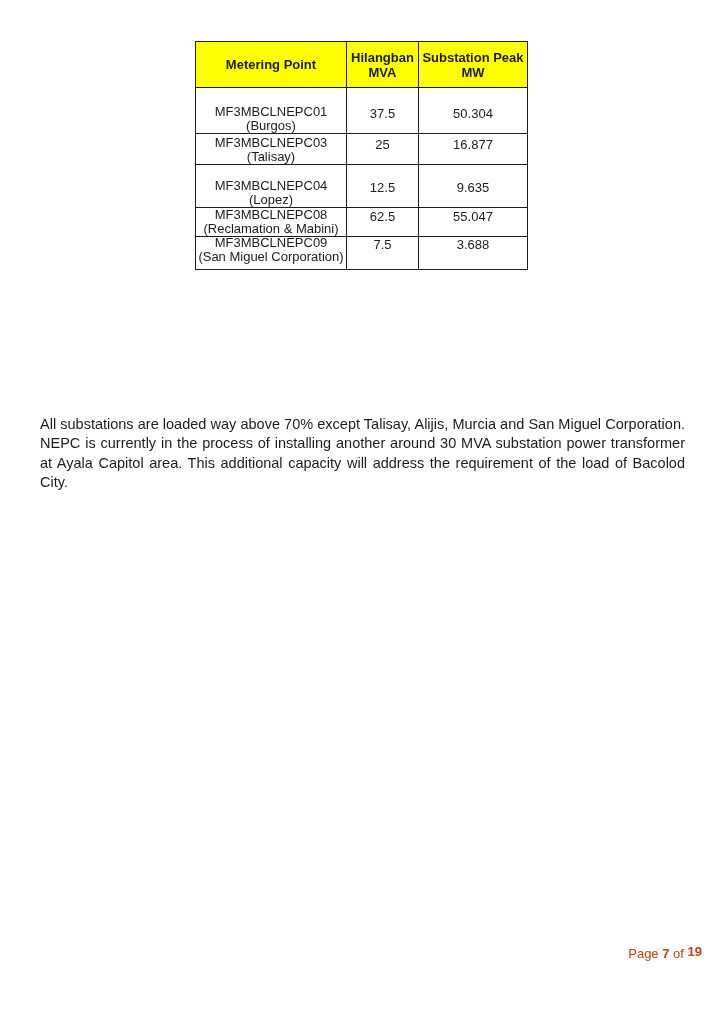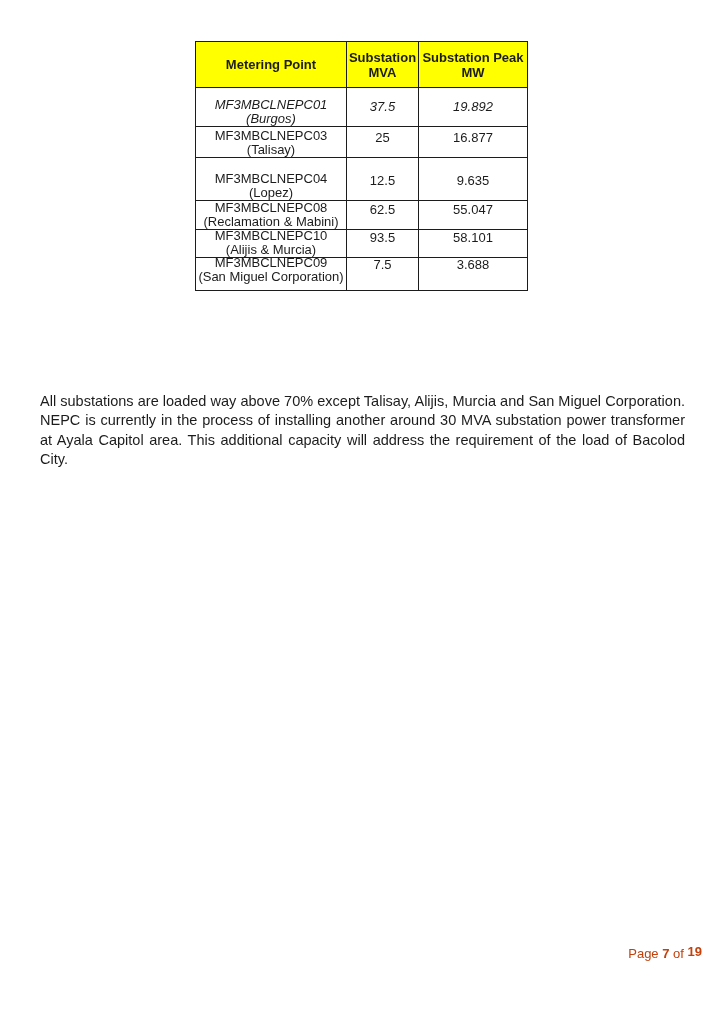--- a/index.html
+++ b/index.html
@@ -40,35 +40,35 @@
   table.metering tbody tr { height: 28px; }
   table.metering tbody tr.last { height: 33px; }
   table.metering td { vertical-align: top; }
   .cw {
     text-align: center;
     line-height: 14px;
     white-space: nowrap;
   }
   .num { position: relative; top: 2px; }
   
-  tbody tr:nth-child(1)  .cw { margin-top: 10px; font-style: italic; }
+  tbody tr:nth-child(1)  .cw { margin-top: 17px; }
   tbody tr:nth-child(2)  .cw { margin-top: 2px; }
   tbody tr:nth-child(3)  .cw { margin-top: 14px; }
   tbody tr:nth-child(4)  .cw { margin-top: 0px; }
   tbody tr:nth-child(5)  .cw { margin-top: -1px; }
   tbody tr:nth-child(6)  .cw { margin-top: -2px; }
   tbody tr:nth-child(7)  .cw { margin-top: -3px; }
   tbody tr:nth-child(8)  .cw { margin-top: -4px; font-style: italic; }
   tbody tr:nth-child(9)  .cw { margin-top: -5px; }
   tbody tr:nth-child(10) .cw { margin-top: -5px; text-align: center; }
 
   
   .body-text {
     position: absolute;
-    left: 40px; top: 392px;
+    left: 40px; top: 415px;
     width: 645px;
     margin: 0;
     font-size: 14.5px;
     line-height: 19.3px;
     text-align: justify;
     color: #1c1c1c;
   }
 
   
   .footer {
@@ -92,21 +92,21 @@
         <col class="c2">
         <col class="c3">
       </colgroup>
     <thead>
       <tr>
         <th>
           <div class="hw">Metering Point</div>
         </th>
         <th>
           <div class="hw">
-            <div>Substation</div>
+            <div>Hilangban</div>
             <div>MVA</div>
           </div>
         </th>
         <th>
           <div class="hw">
             <div>Substation Peak</div>
             <div>MW</div>
           </div>
         </th>
       </tr>
@@ -116,21 +116,21 @@
         <td>
             <div class="cw">
               <div>MF3MBCLNEPC01</div>
               <div>(Burgos)</div>
             </div>
           </td>
         <td>
             <div class="cw num">37.5</div>
           </td>
         <td>
-            <div class="cw num">19.892</div>
+            <div class="cw num">50.304</div>
           </td>
       </tr>
       <tr>
         <td>
             <div class="cw">
               <div>MF3MBCLNEPC03</div>
               <div>(Talisay)</div>
             </div>
           </td>
         <td>
@@ -161,34 +161,20 @@
               <div>(Reclamation &amp; Mabini)</div>
             </div>
           </td>
         <td>
             <div class="cw num">62.5</div>
           </td>
         <td>
             <div class="cw num">55.047</div>
           </td>
       </tr>
-      <tr>
-        <td>
-            <div class="cw">
-              <div>MF3MBCLNEPC10</div>
-              <div>(Alijis &amp; Murcia)</div>
-            </div>
-          </td>
-        <td>
-            <div class="cw num">93.5</div>
-          </td>
-        <td>
-            <div class="cw num">58.101</div>
-          </td>
-      </tr>
       <tr class="last">
         <td>
             <div class="cw">
               <div>MF3MBCLNEPC09</div>
               <div>(San Miguel Corporation)</div>
             </div>
           </td>
         <td>
             <div class="cw num">7.5</div>
           </td>

